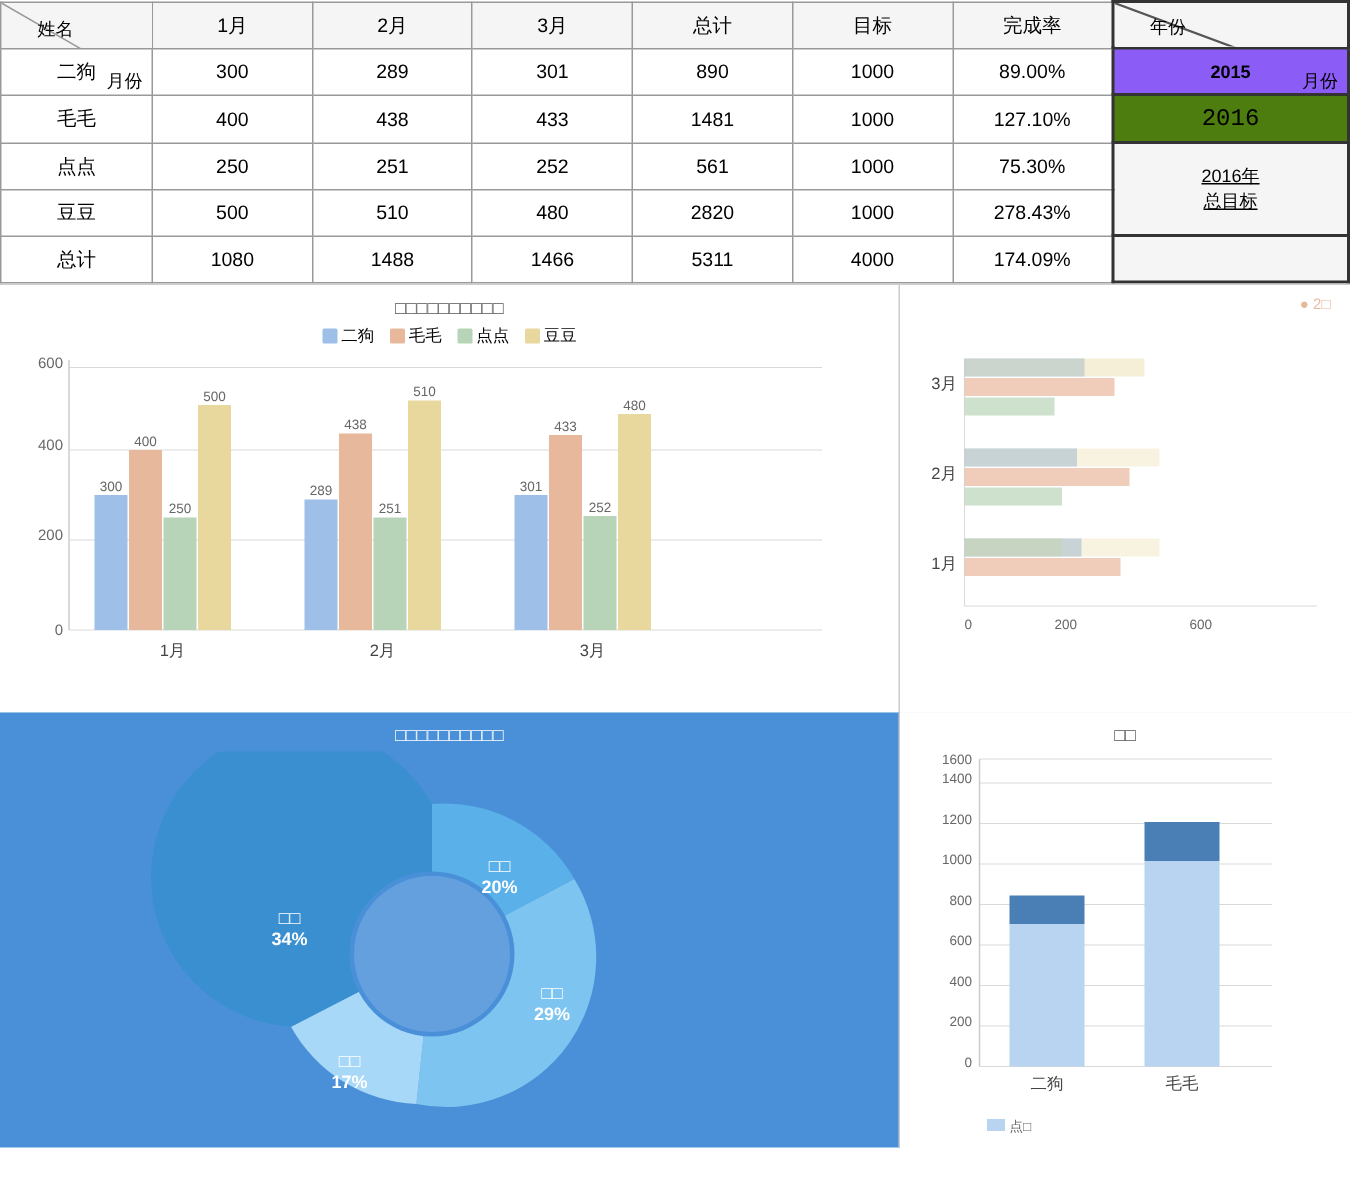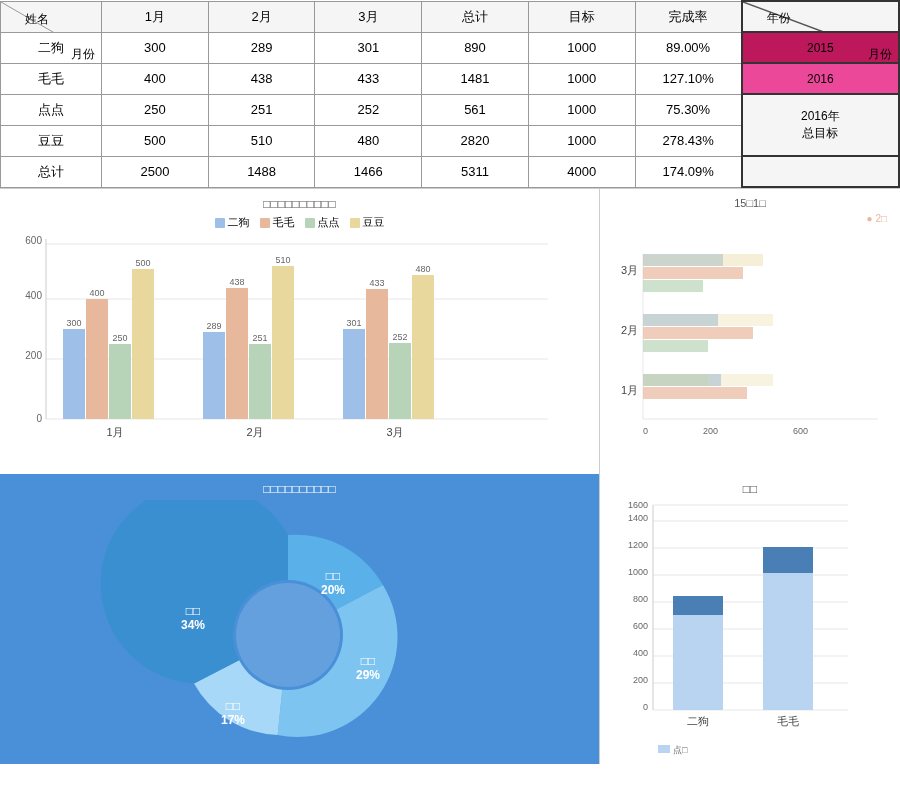--- a/index.html
+++ b/index.html
@@ -173,55 +173,55 @@
   </thead>
   <tbody id="table-body">
   <tr>
         <td>二狗</td>
         <td>300</td>
         <td>289</td>
         <td>301</td>
         <td>890</td>
         <td>1000</td>
         <td>89.00%</td>
-        <td style="border: 2px solid rgb(51, 51, 51); background: #be185d; font-size: 12px;">2015</td>
+        <td style="border: 2px solid rgb(51, 51, 51); background: #8b5cf6; font-size: 12px; font-weight: bold;">2015</td>
       </tr>
       <tr>
         <td>毛毛</td>
         <td>400</td>
         <td>438</td>
         <td>433</td>
         <td>1481</td>
         <td>1000</td>
         <td>127.10%</td>
-        <td style="border: 2px solid rgb(51, 51, 51); background: #ec4899; font-size: 12px;">2016</td>
+        <td style="border: 2px solid rgb(51, 51, 51); background: #4d7c0f; font-size: 16px; font-family: Liberation Mono, monospace;">2016</td>
       </tr>
       <tr>
         <td>点点</td>
         <td>250</td>
         <td>251</td>
         <td>252</td>
         <td>561</td>
         <td>1000</td>
         <td>75.30%</td>
-        <td rowspan="2" style="border: 2px solid rgb(51, 51, 51); background: rgb(245, 245, 245); font-size: 12px; white-space: pre-line;">2016年
+        <td rowspan="2" style="border: 2px solid rgb(51, 51, 51); background: rgb(245, 245, 245); font-size: 12px; white-space: pre-line; text-decoration: underline;">2016年
 总目标</td>
       </tr>
       <tr>
         <td>豆豆</td>
         <td>500</td>
         <td>510</td>
         <td>480</td>
         <td>2820</td>
         <td>1000</td>
         <td>278.43%</td>
       </tr>
       <tr>
         <td>总计</td>
-        <td>2500</td>
+        <td>1080</td>
         <td>1488</td>
         <td>1466</td>
         <td>5311</td>
         <td>4000</td>
         <td>174.09%</td>
         <td style="border: 2px solid rgb(51, 51, 51); background: rgb(245, 245, 245); font-size: 12px;"></td>
       </tr>
     </tbody>
 </table>
 
@@ -286,21 +286,20 @@
       <text x="369" y="52" text-anchor="middle" font-size="9" fill="#666">433</text>
       <rect x="381" y="109" width="22" height="76" fill="#b8d4b8"></rect>
       <text x="392" y="106" text-anchor="middle" font-size="9" fill="#666">252</text>
       <rect x="404" y="41" width="22" height="144" fill="#e8d89d"></rect>
       <text x="415" y="38" text-anchor="middle" font-size="9" fill="#666">480</text>
       <text x="387" y="202" text-anchor="middle" font-size="11" fill="#444">3月</text>
     </svg>
   </div>
 
   <div class="chart-right">
-    <div class="chart-title" style="font-size:11px;">15□1□</div>
     <div style="font-size:10px; color:#e8b89d; text-align:right; margin-right:5px;">● 2□</div>
     <svg viewBox="0 0 280 230" style="width:280px;height:230px;overflow:visible;">
 
       <text x="30" y="50" text-anchor="end" font-size="11" fill="#444">3月</text>
       <text x="30" y="110" text-anchor="end" font-size="11" fill="#444">2月</text>
       <text x="30" y="170" text-anchor="end" font-size="11" fill="#444">1月</text>
 
       <text x="35" y="210" font-size="9" fill="#666">0</text>
       <text x="95" y="210" font-size="9" fill="#666">200</text>
       <text x="185" y="210" font-size="9" fill="#666">600</text>

